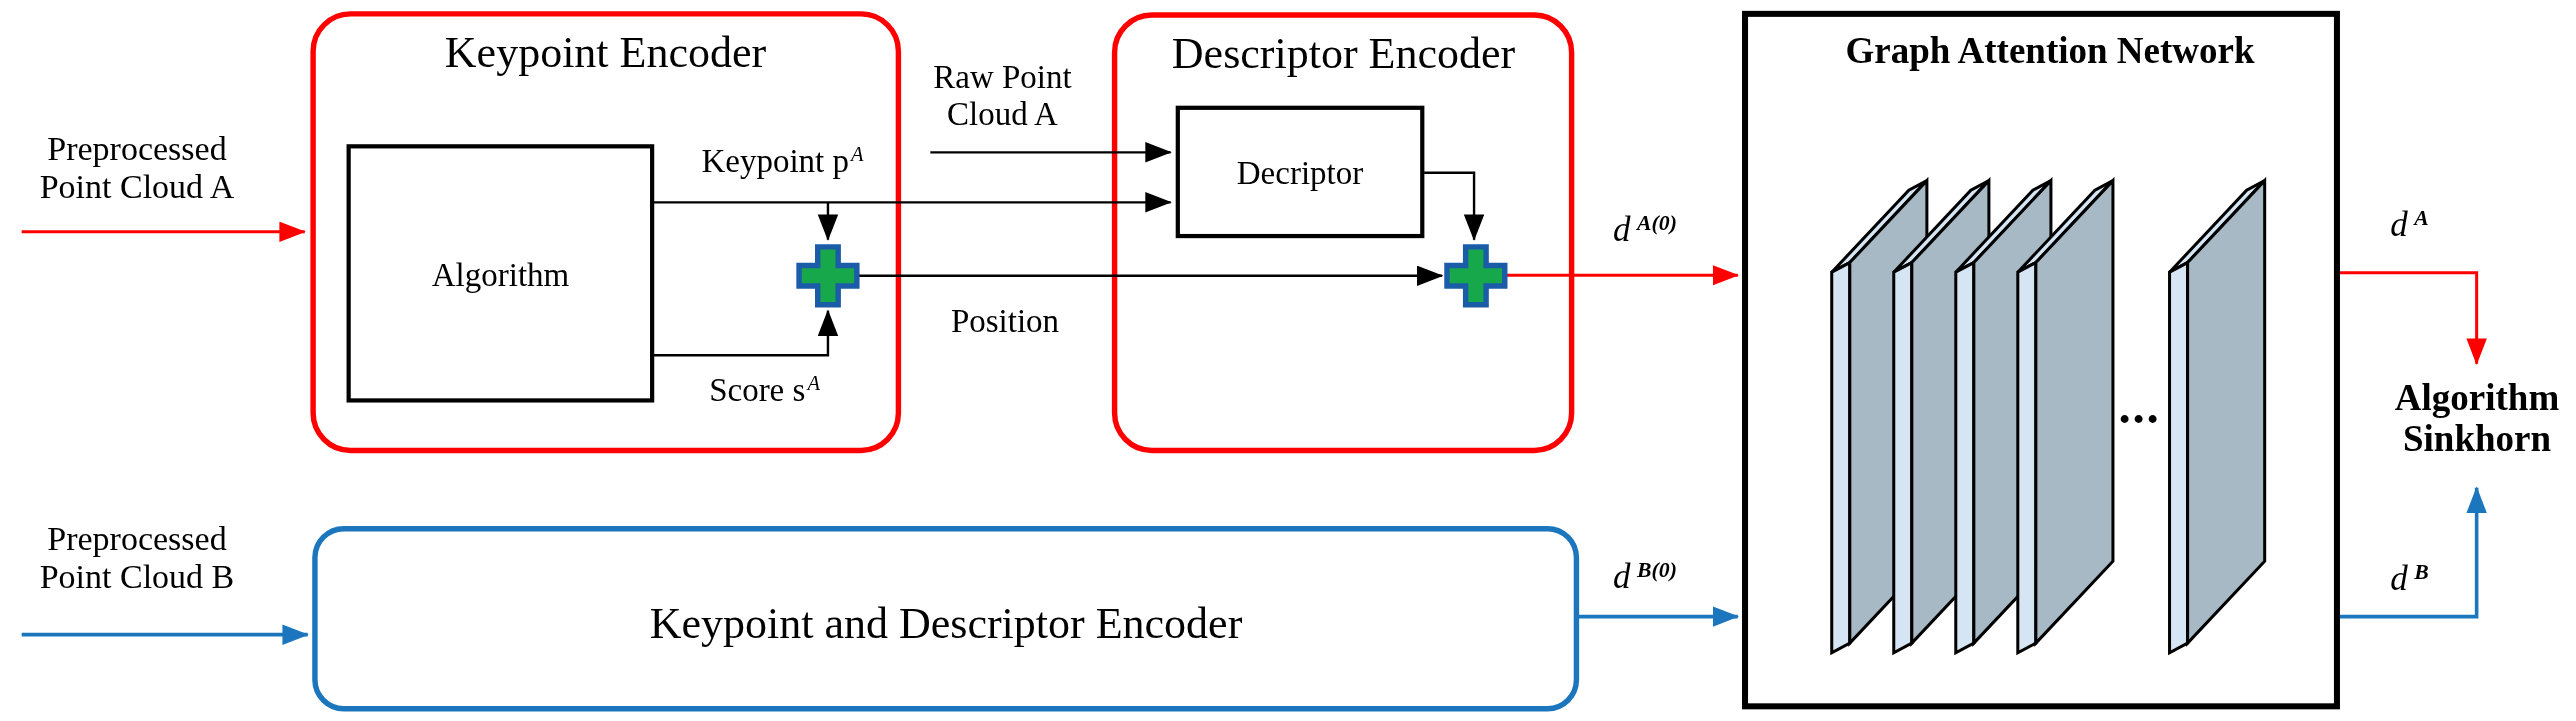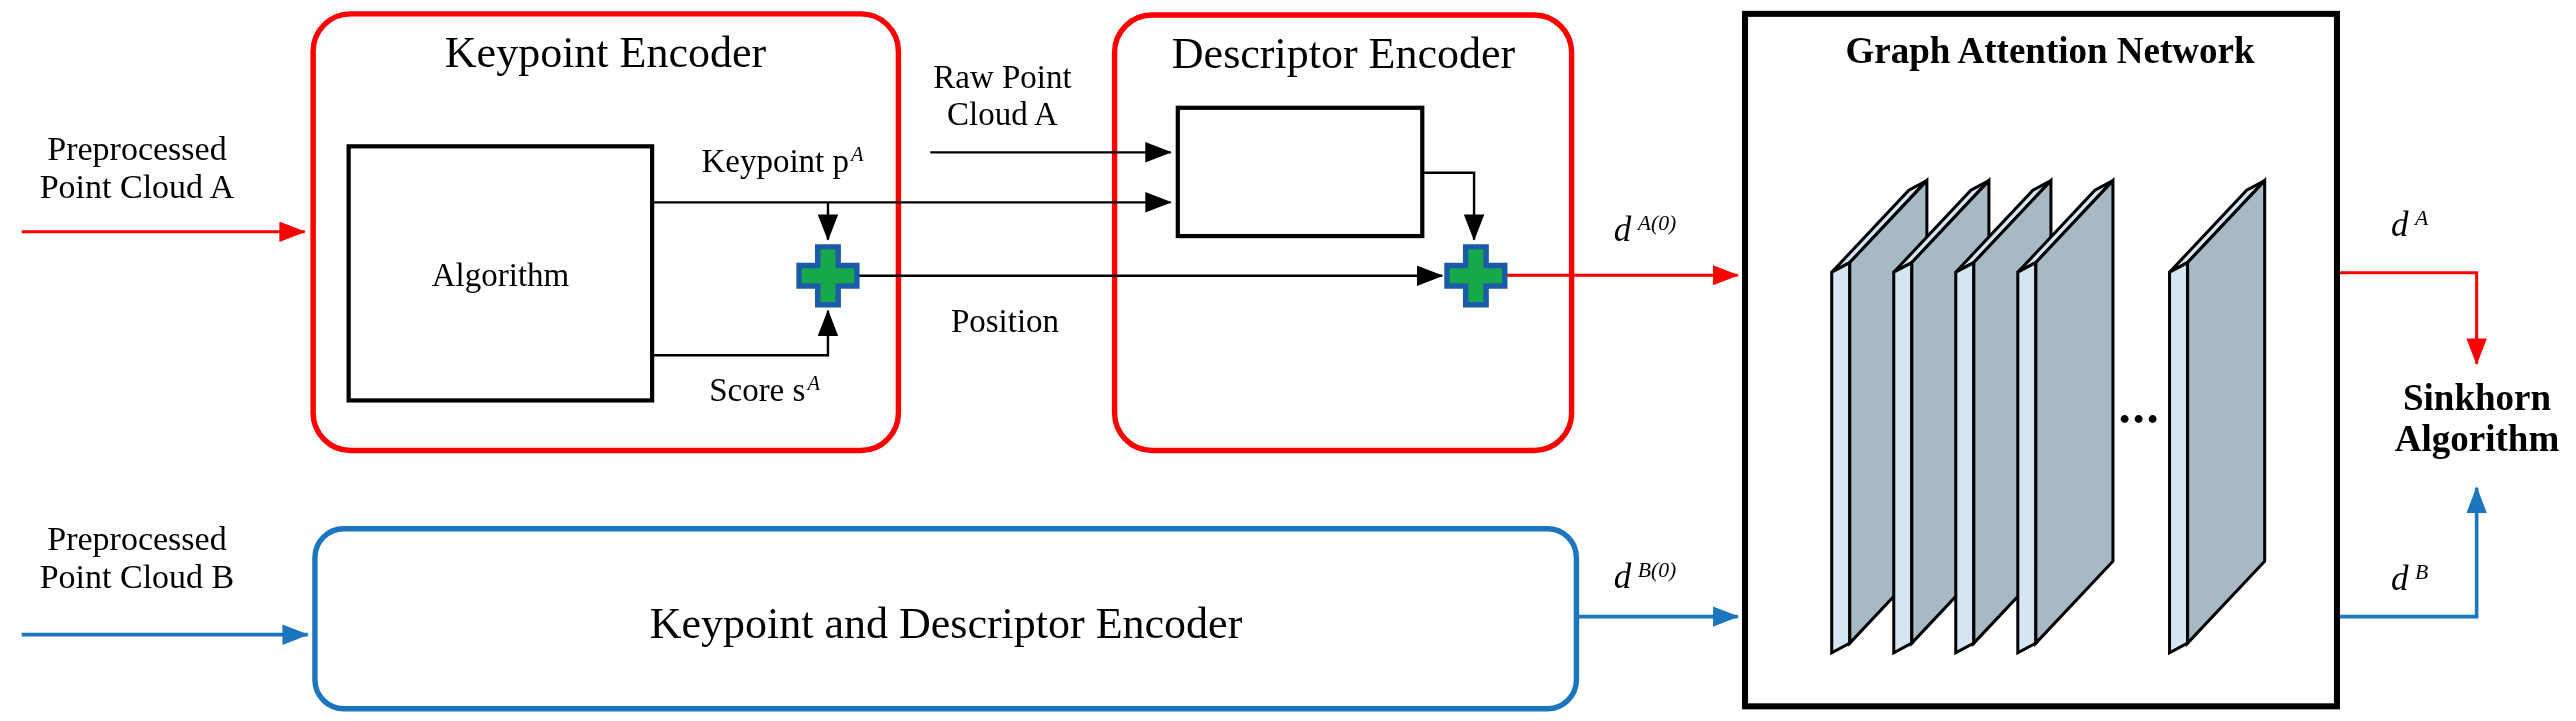--- a/index.html
+++ b/index.html
@@ -8,21 +8,21 @@
          font-family:"Liberation Serif", serif;color:#000;}
   svg.layer{position:absolute;left:0;top:0;width:2576px;height:722px;}
   .lbl{position:absolute;text-align:center;line-height:1.12;white-space:nowrap;}
   .lbl .ln{display:block;}
   .fs54{font-size:33px;}
   .fs56{font-size:34px;}
   .fs60{font-size:44px;}
   .bold{font-weight:bold;}
   .sig{font-size:35px;font-style:italic;}
   .sup{font-size:0.62em;font-style:italic;position:relative;top:-0.52em;margin-left:0.10em;}
-  .sig .sup{margin-left:0.30em;}
+  .sig .sup{margin-left:0.30em;font-weight:bold;}
   .dots{font-size:49px;font-weight:bold;letter-spacing:1.8px;line-height:0.4;}
 </style>
 </head>
 <body>
 
 <div class="stage">
 
   <svg class="layer" viewBox="0 0 4278 1199">
     <defs>
       <marker id="ah-black" markerUnits="userSpaceOnUse" markerWidth="46" markerHeight="36" refX="42" refY="17" orient="auto">
@@ -106,38 +106,39 @@
     <span>Score s</span><span class="sup">A</span>
   </div>
 
   <div class="lbl fs54" style="left:909px;top:59px;width:187px;">
     <span class="ln">Raw Point</span>
     <span class="ln">Cloud A</span>
   </div>
 
   <div class="lbl fs60" style="left:1115px;top:29px;width:457px;">Descriptor Encoder</div>
 
+  <div class="lbl fs54" style="left:1178px;top:155px;width:244px;">Decriptor</div>
 
   <div class="lbl fs54" style="left:936px;top:303px;width:138px;">Position</div>
 
   <div class="lbl sig" style="left:1576px;top:210px;width:138px;">
     <span>d</span><span class="sup">A(0)</span>
   </div>
 
   <div class="lbl fs60 bold" style="left:1754px;top:30px;width:592px;font-size:37px;">Graph Attention Network</div>
 
   <div class="lbl dots" style="left:2105px;top:397px;width:69px;">...</div>
 
   <div class="lbl sig" style="left:2345px;top:205px;width:129px;">
     <span>d</span><span class="sup">A</span>
   </div>
 
   <div class="lbl bold" style="left:2382px;top:377px;width:190px;font-size:37px;">
+    <span class="ln">Algorithm</span>
     <span class="ln">Sinkhorn</span>
-    <span class="ln">Algorithm</span>
   </div>
 
   <div class="lbl fs56" style="left:15px;top:520px;width:244px;">
     <span class="ln">Preprocessed</span>
     <span class="ln">Point Cloud B</span>
   </div>
 
   <div class="lbl fs60" style="left:315px;top:599px;width:1262px;">Keypoint and Descriptor Encoder</div>
 
   <div class="lbl sig" style="left:1576px;top:557px;width:138px;">

